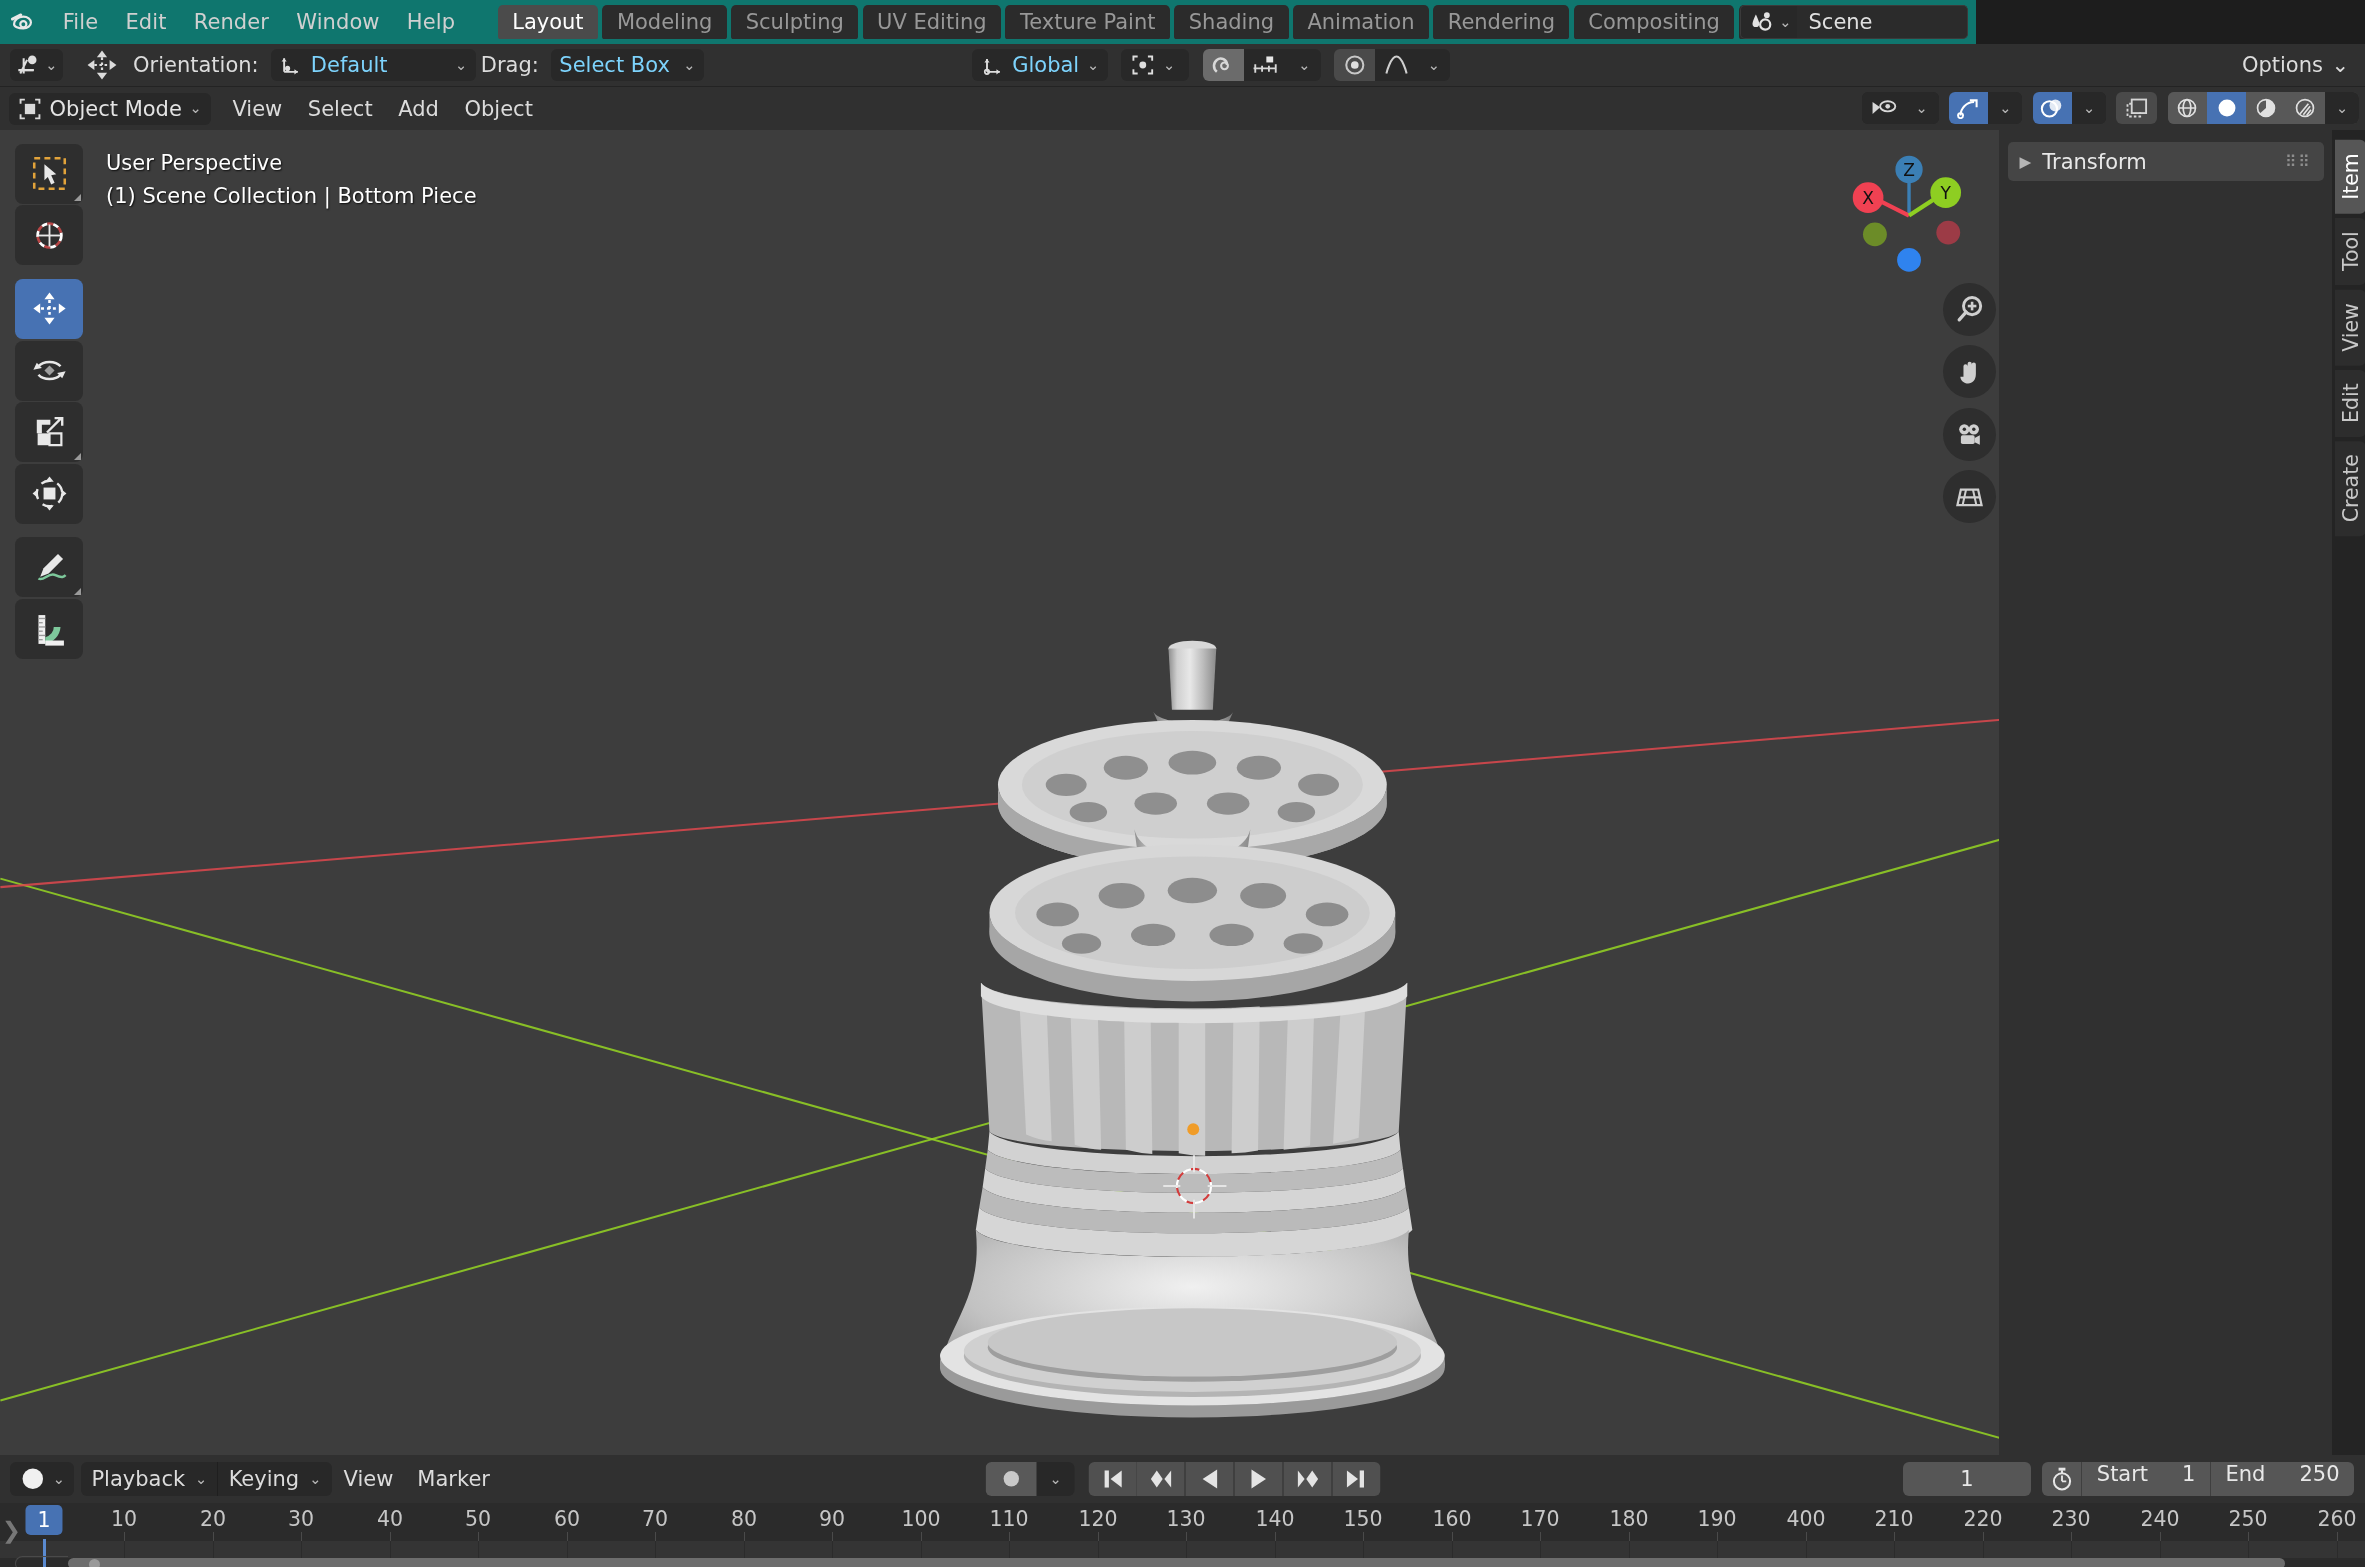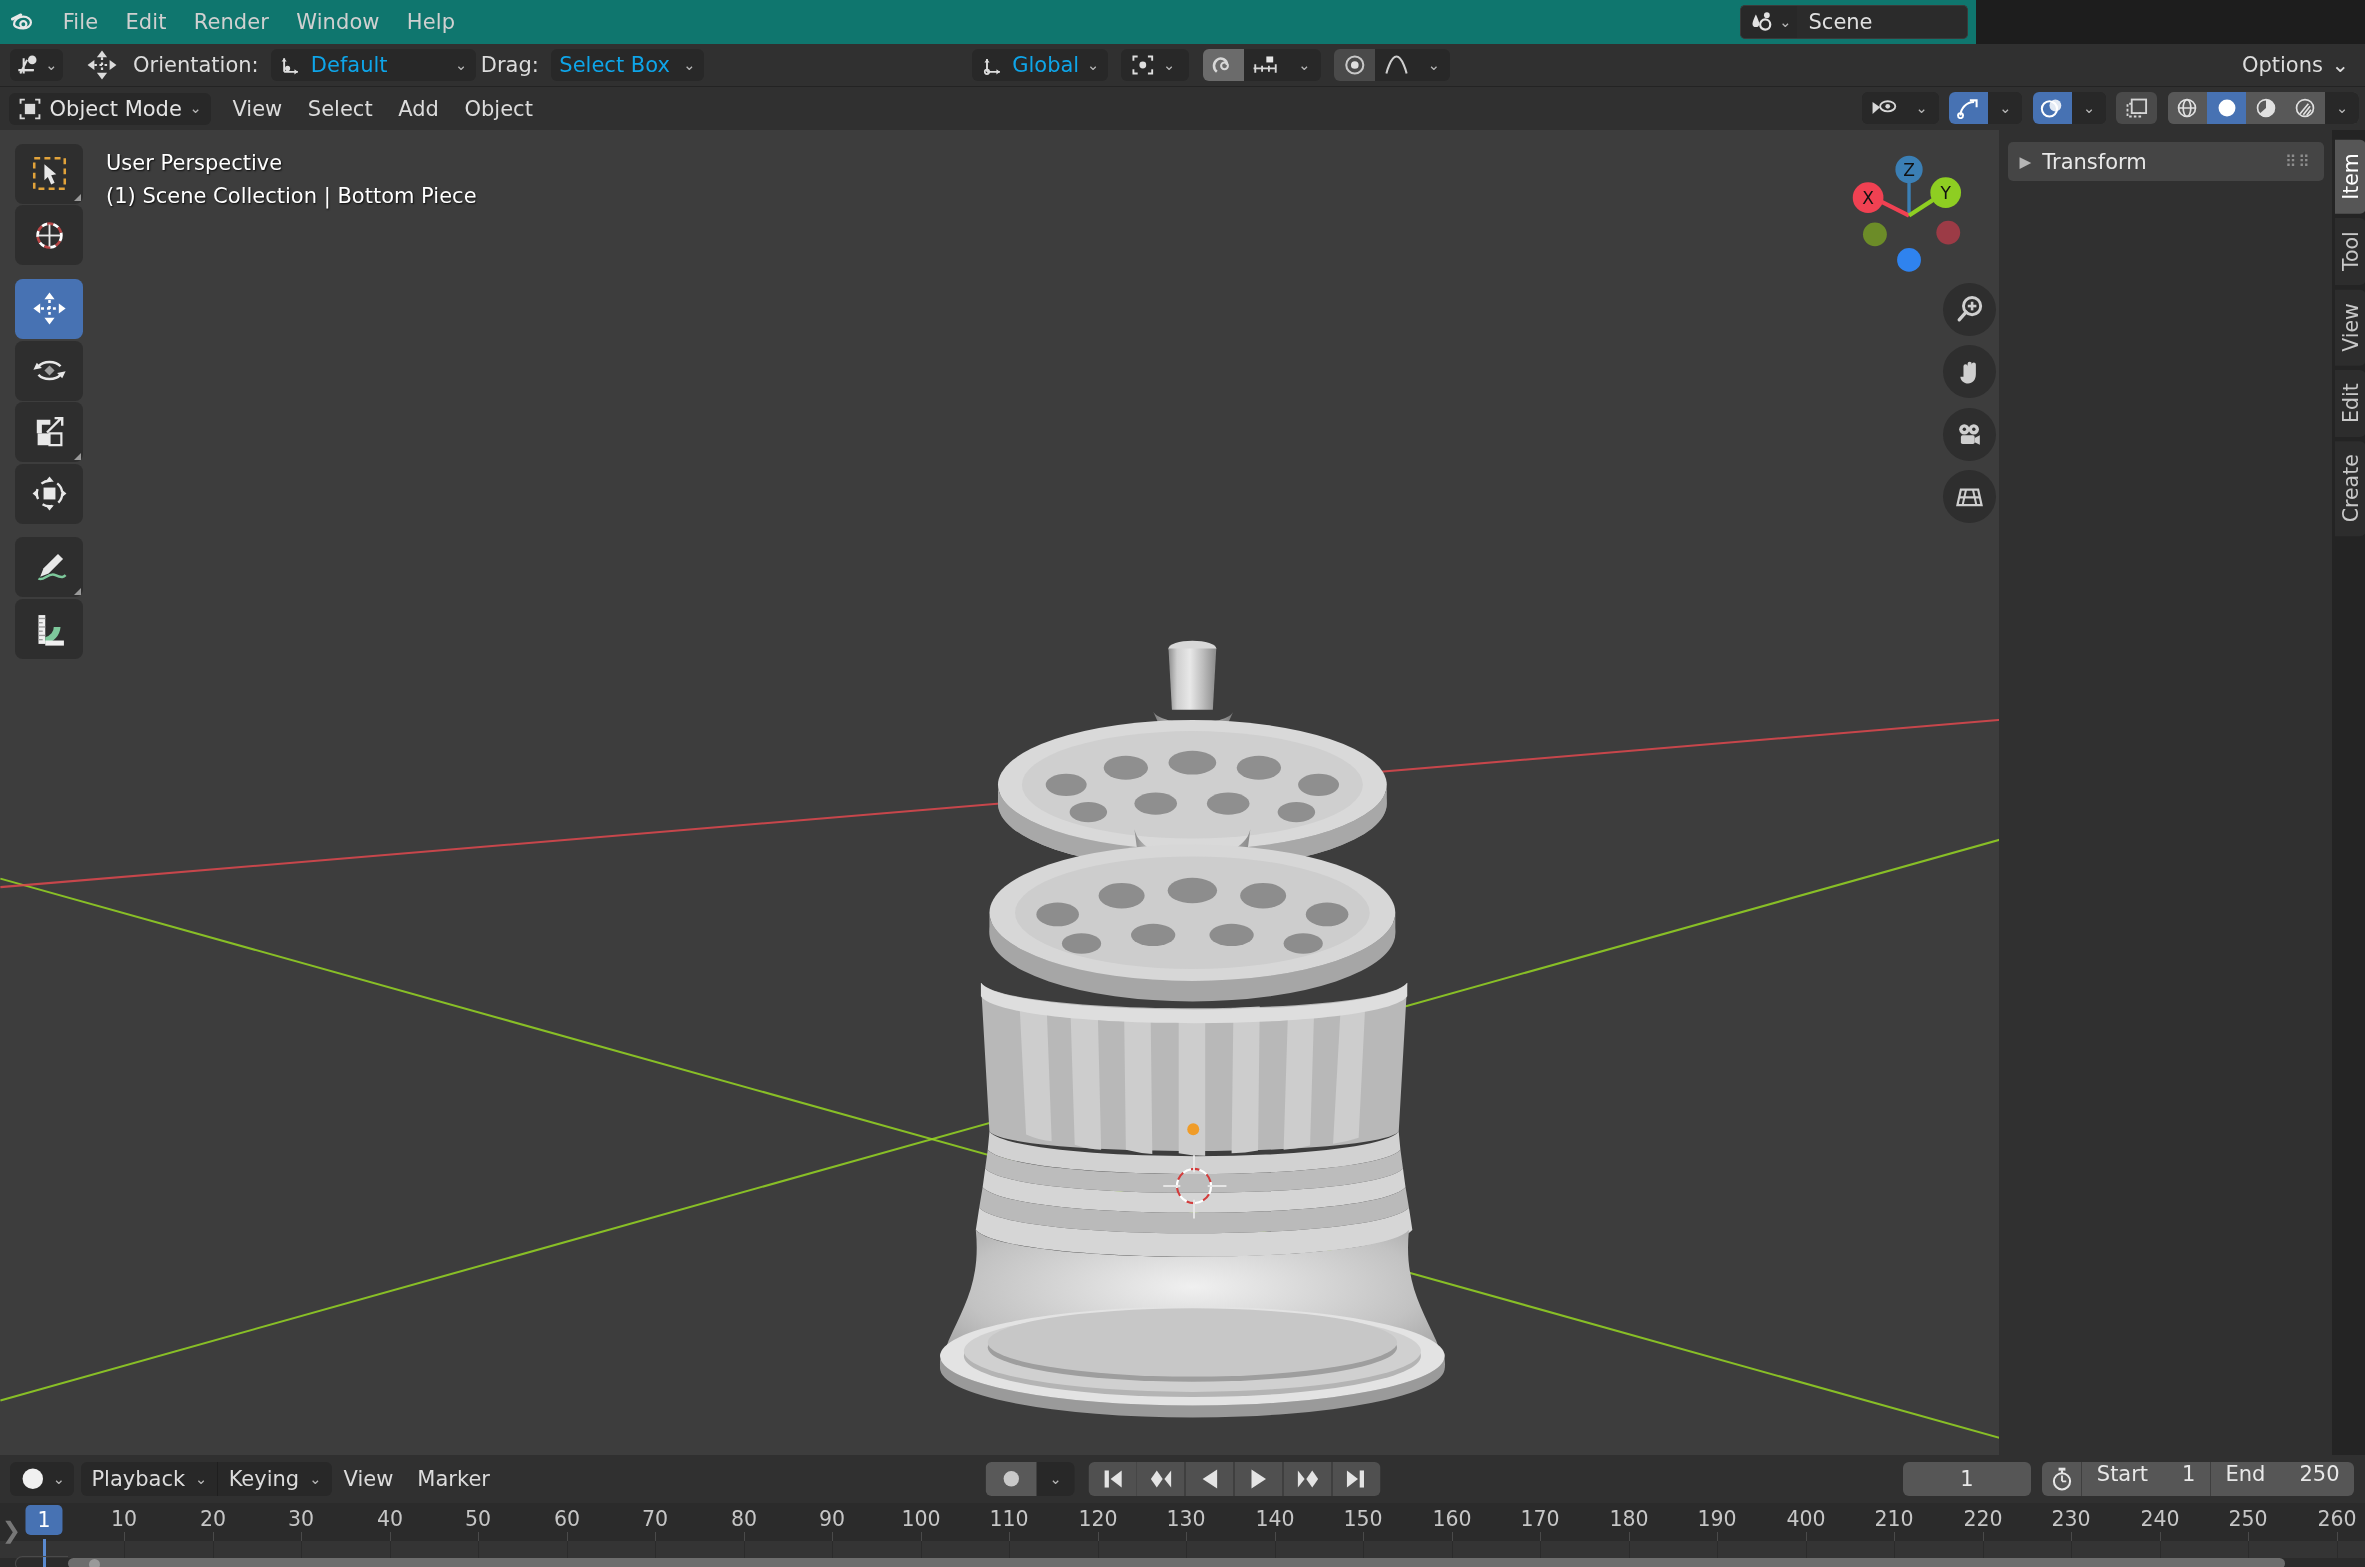--- a/index.html
+++ b/index.html
@@ -56,21 +56,21 @@
   }
   .tsw-btn {
     background: #282828; border-radius: 6px; height: 32px;
     display: flex; align-items: center; padding: 0 6px; gap: 3.4px;
   }
   .tsw-label { font-size: 21px; color: #dcdcdc; margin: 0 12px 0 5.1px; white-space: nowrap; }
   .tsw-dropdown {
     background: #282828; border-radius: 6px; height: 32px;
     display: flex; align-items: center; padding: 0 8.5px; gap: 7.7px; min-width: 68px;
   }
-  .tsw-dropdown .dd-text { font-size: 21px; color: #0ea5e9; white-space: nowrap; }
+  .tsw-dropdown .dd-text { font-size: 21px; color: #7dd3fc; white-space: nowrap; }
   .chev { color: #b8b8b8; font-size: 14.5px; line-height: 1; }
   .tsw-toggle {
     background: #282828; height: 32px; display: flex; align-items: center;
     justify-content: center; padding: 0 7.7px;
   }
   .tsw-toggle.on { background: #6b6b6b; }
   .group { display: flex; align-items: center; border-radius: 6px; overflow: hidden; }
   #options-btn {
     position: absolute; right: 10.2px; top: 5.1px;
     background: transparent; height: 32px; display: flex; align-items: center;
@@ -244,20 +244,33 @@
       <circle cx="17" cy="18" r="3.6" fill="none" stroke="#e8e8e8" stroke-width="2.6"></circle>
       <path d="M4 12l10-5" stroke="#e8e8e8" stroke-width="3.4" stroke-linecap="round"></path>
     </svg>
   </div>
   <div id="main-menus">
     <div class="menu-item">File</div>
     <div class="menu-item">Edit</div>
     <div class="menu-item">Render</div>
     <div class="menu-item">Window</div>
     <div class="menu-item">Help</div>
+  </div>
+  <div id="ws-tabs">
+    <div class="ws-tab active">Layout</div>
+    <div class="ws-tab">Modeling</div>
+    <div class="ws-tab">Sculpting</div>
+    <div class="ws-tab">UV Editing</div>
+    <div class="ws-tab">Texture Paint</div>
+    <div class="ws-tab">Shading</div>
+    <div class="ws-tab">Animation</div>
+    <div class="ws-tab">Rendering</div>
+    <div class="ws-tab">Compositing</div>
+    <div class="ws-tab">Scripting</div>
+    <div class="ws-tab plus">+</div>
   </div>
   <div id="scene-block">
     <div class="scene-id">
       <svg width="25.6" height="22" viewBox="0 0 30 26">
         <path d="M8 4c0 0 -4 8 -4 11a4 4 0 0 0 8 0c0-3 -4-11 -4-11z" fill="#e2e2e2"></path>
         <circle cx="21" cy="5" r="3.4" fill="#e2e2e2"></circle>
         <circle cx="19" cy="16" r="6" fill="none" stroke="#e2e2e2" stroke-width="2.6"></circle>
       </svg>
       <span class="chev">⌄</span>
     </div>

